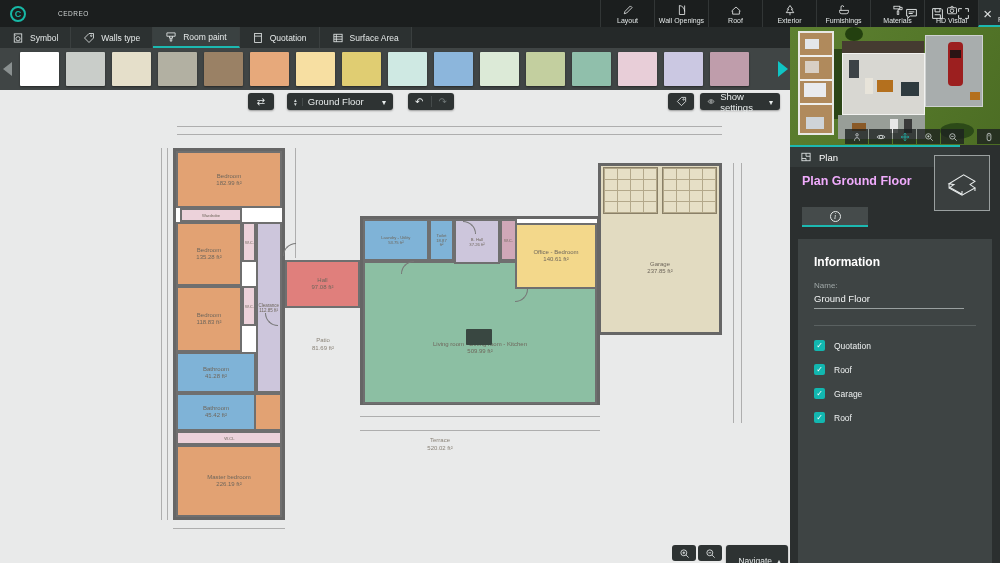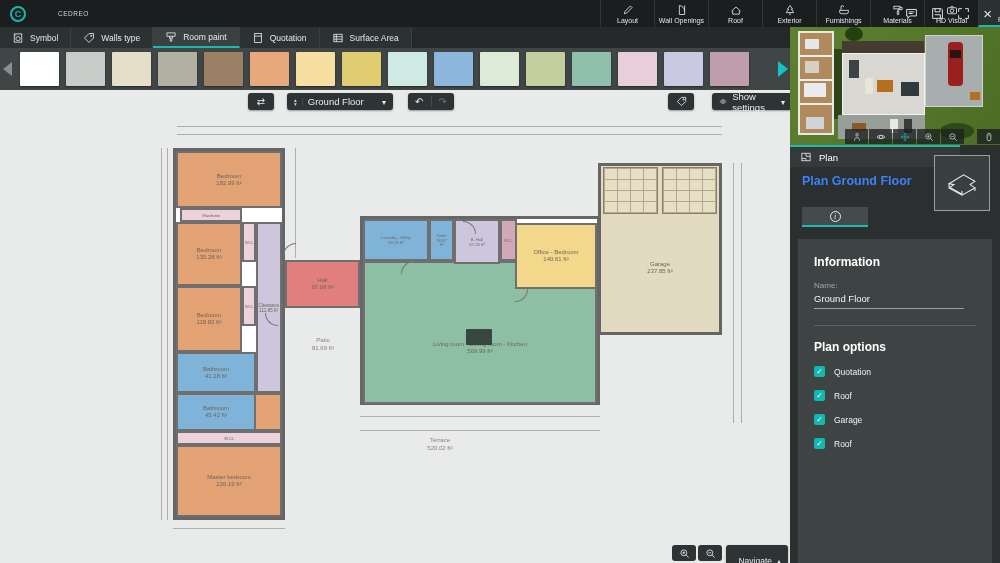--- a/index.html
+++ b/index.html
@@ -97,21 +97,21 @@
     padding-left:55px; align-items:center; }
   .pv-btn { width:24px; height:15px; background:rgba(28,32,32,.78); display:flex; align-items:center;
     justify-content:center; cursor:pointer; }
   .pv-btn svg { width:10px; height:10px; stroke:#d4d9d9; fill:none; stroke-width:1.2; }
   .pv-btn.teal svg { stroke:#1cb9b1; }
 
   .panel-tab { position:absolute; left:0; top:118px; width:170px; height:22px; background:#343a3a;
     border-top:2px solid #1cb9b1; display:flex; align-items:center; gap:7px; padding-left:10px;
     color:#fff; font-size:9.5px; cursor:pointer; }
   .panel-tab svg { width:12px; height:12px; stroke:#e6eaea; fill:none; stroke-width:1.1; }
-  .panel-title { position:absolute; left:12px; top:147px; color:#3b82f6; font-size:12.5px; font-weight:bold; }
+  .panel-title { position:absolute; left:12px; top:147px; color:#f0abfc; font-size:12.5px; font-weight:bold; }
   .iso-btn { position:absolute; right:10px; top:128px; width:56px; height:56px; border:1px solid #9aa0a0;
     background:#3a3f3f; display:flex; align-items:center; justify-content:center; cursor:pointer; }
   .iso-btn svg { width:40px; height:34px; stroke:#e8ecec; fill:none; stroke-width:1.3; }
   .info-tab { position:absolute; left:12px; top:180px; width:66px; height:20px; background:#454b4b;
     border-bottom:2px solid #1cb9b1; display:flex; align-items:center; justify-content:center; cursor:pointer; }
   .info-circle { width:11px; height:11px; border:1px solid #e6eaea; border-radius:50%; color:#e6eaea;
     font-size:8px; display:flex; align-items:center; justify-content:center; font-style:italic; font-family:"Liberation Serif",serif; }
   .panel-body { position:absolute; left:8px; top:212px; width:194px; height:330px; background:#3e4444;
     padding:16px 16px; color:#fff; }
   .sec-heading { font-size:12px; font-weight:bold; margin-bottom:12px; }
@@ -296,21 +296,21 @@
       <span class="glyph i-undo"></span>
       <span class="vsep"></span>
       <span class="glyph i-redo"></span>
     </div>
     <div class="float-btn" style="left:668px; top:3px; width:26px;">
       <svg viewBox="0 0 16 16">
           <path d="M2 8l6-6h6v6l-6 6-6-6z"></path>
           <circle cx="11" cy="5" r="1"></circle>
         </svg>
     </div>
-    <div class="float-btn" style="left:700px; top:3px; width:80px;margin-left:12px;">
+    <div class="float-btn" style="left:700px; top:3px; width:80px;">
       <svg viewBox="0 0 16 16">
           <path d="M2 8s2.5-3.5 6-3.5S14 8 14 8s-2.5 3.5-6 3.5S2 8 2 8z"></path>
           <circle cx="8" cy="8" r="1.7"></circle>
         </svg>
       <span>Show settings</span>
       <span class="glyph i-chevdown"></span>
     </div>
 
     <div class="plan">
 
@@ -576,21 +576,20 @@
     </div>
     <div class="info-tab">
       <div class="info-circle">i</div>
     </div>
 
     <div class="panel-body">
       <div class="sec-heading">Information</div>
       <div class="field-label">Name:</div>
       <div class="field-value">Ground Floor</div>
       <div class="divider"></div>
-      <div class="sec-heading">Plan options</div>
       <div class="opt-row">
         <div class="checkbox"></div>
         <span class="opt-label">Quotation</span>
       </div>
       <div class="opt-row">
         <div class="checkbox"></div>
         <span class="opt-label">Roof</span>
       </div>
       <div class="opt-row">
         <div class="checkbox"></div>

